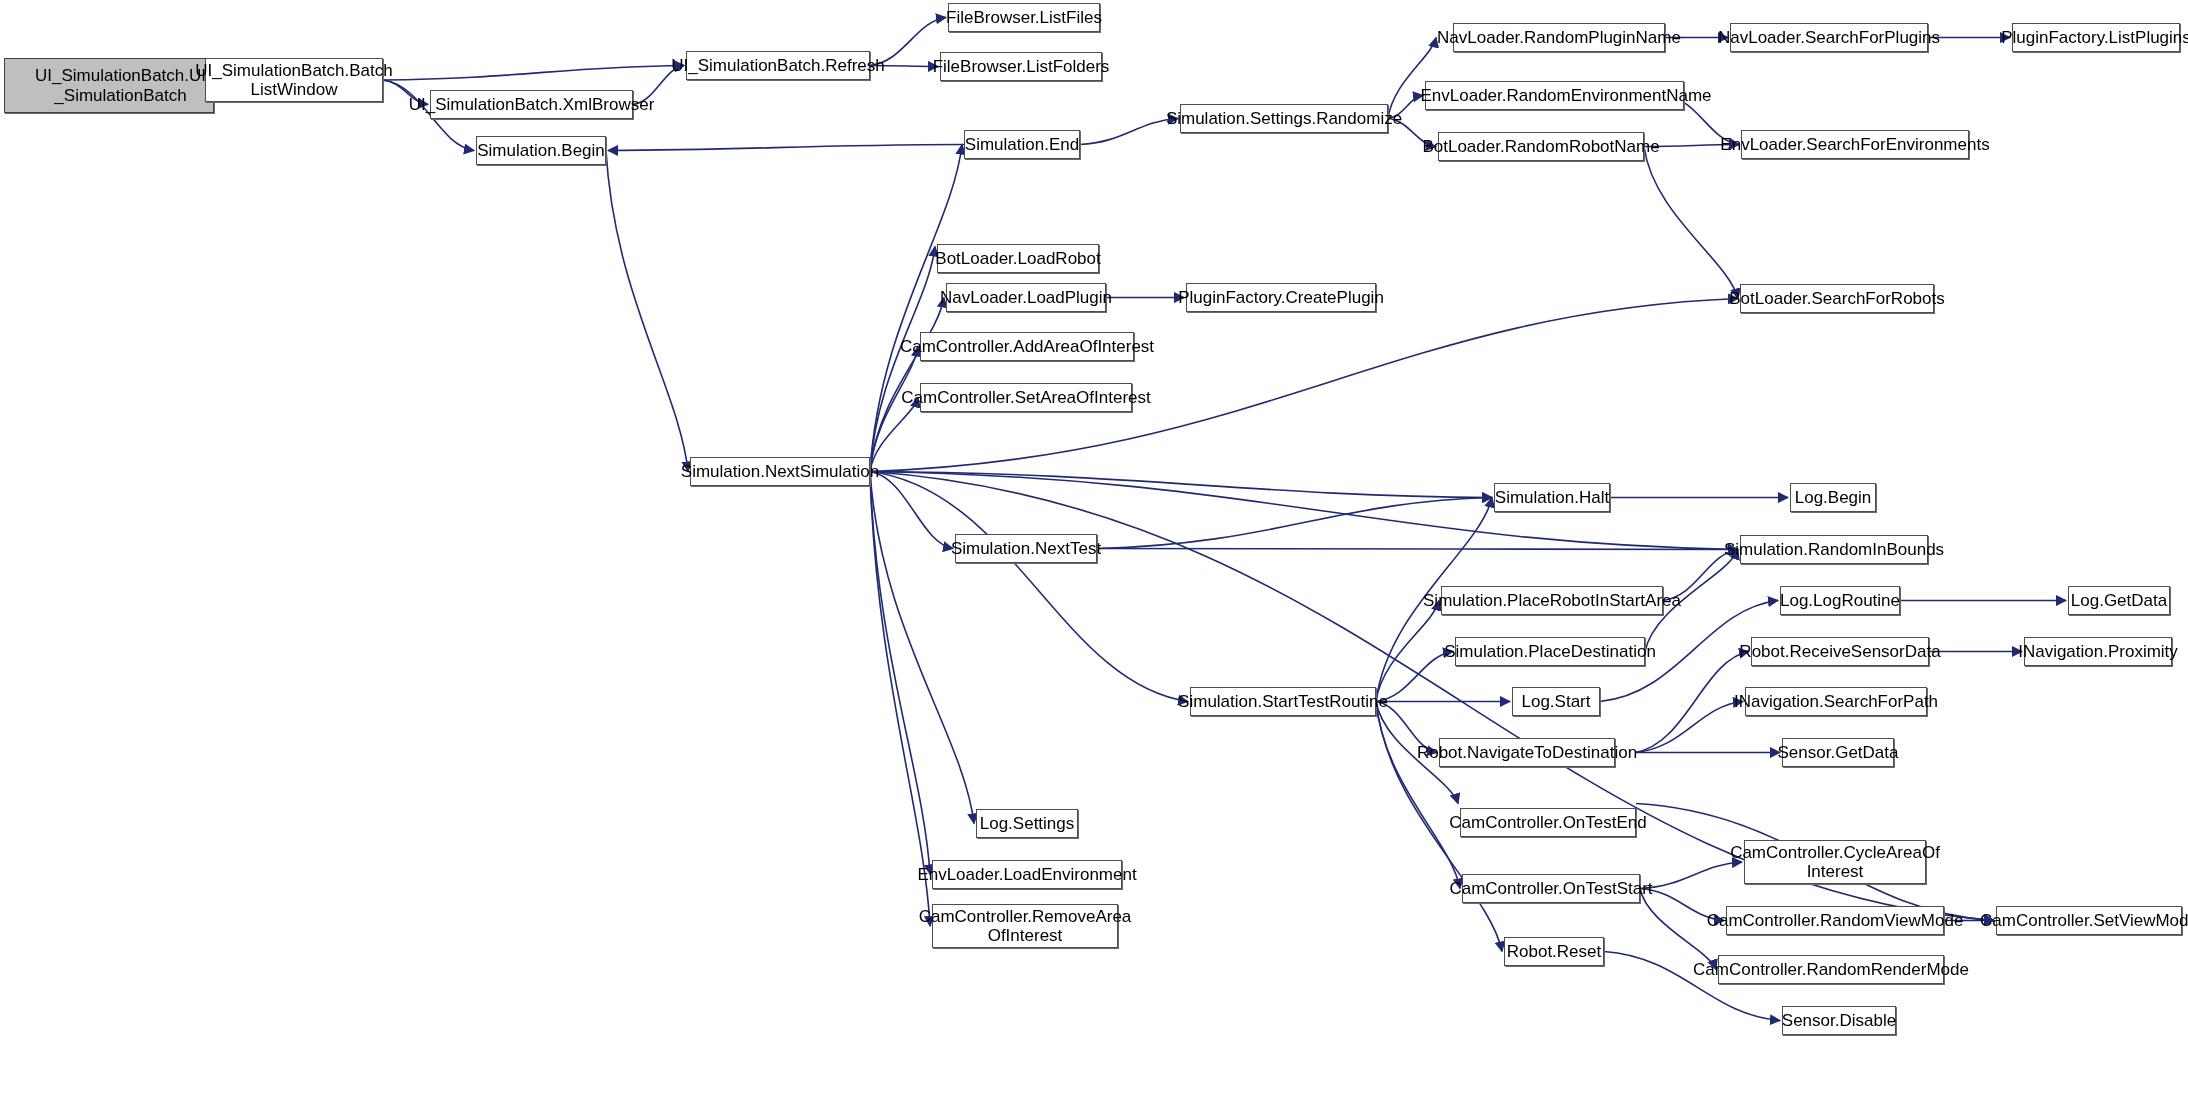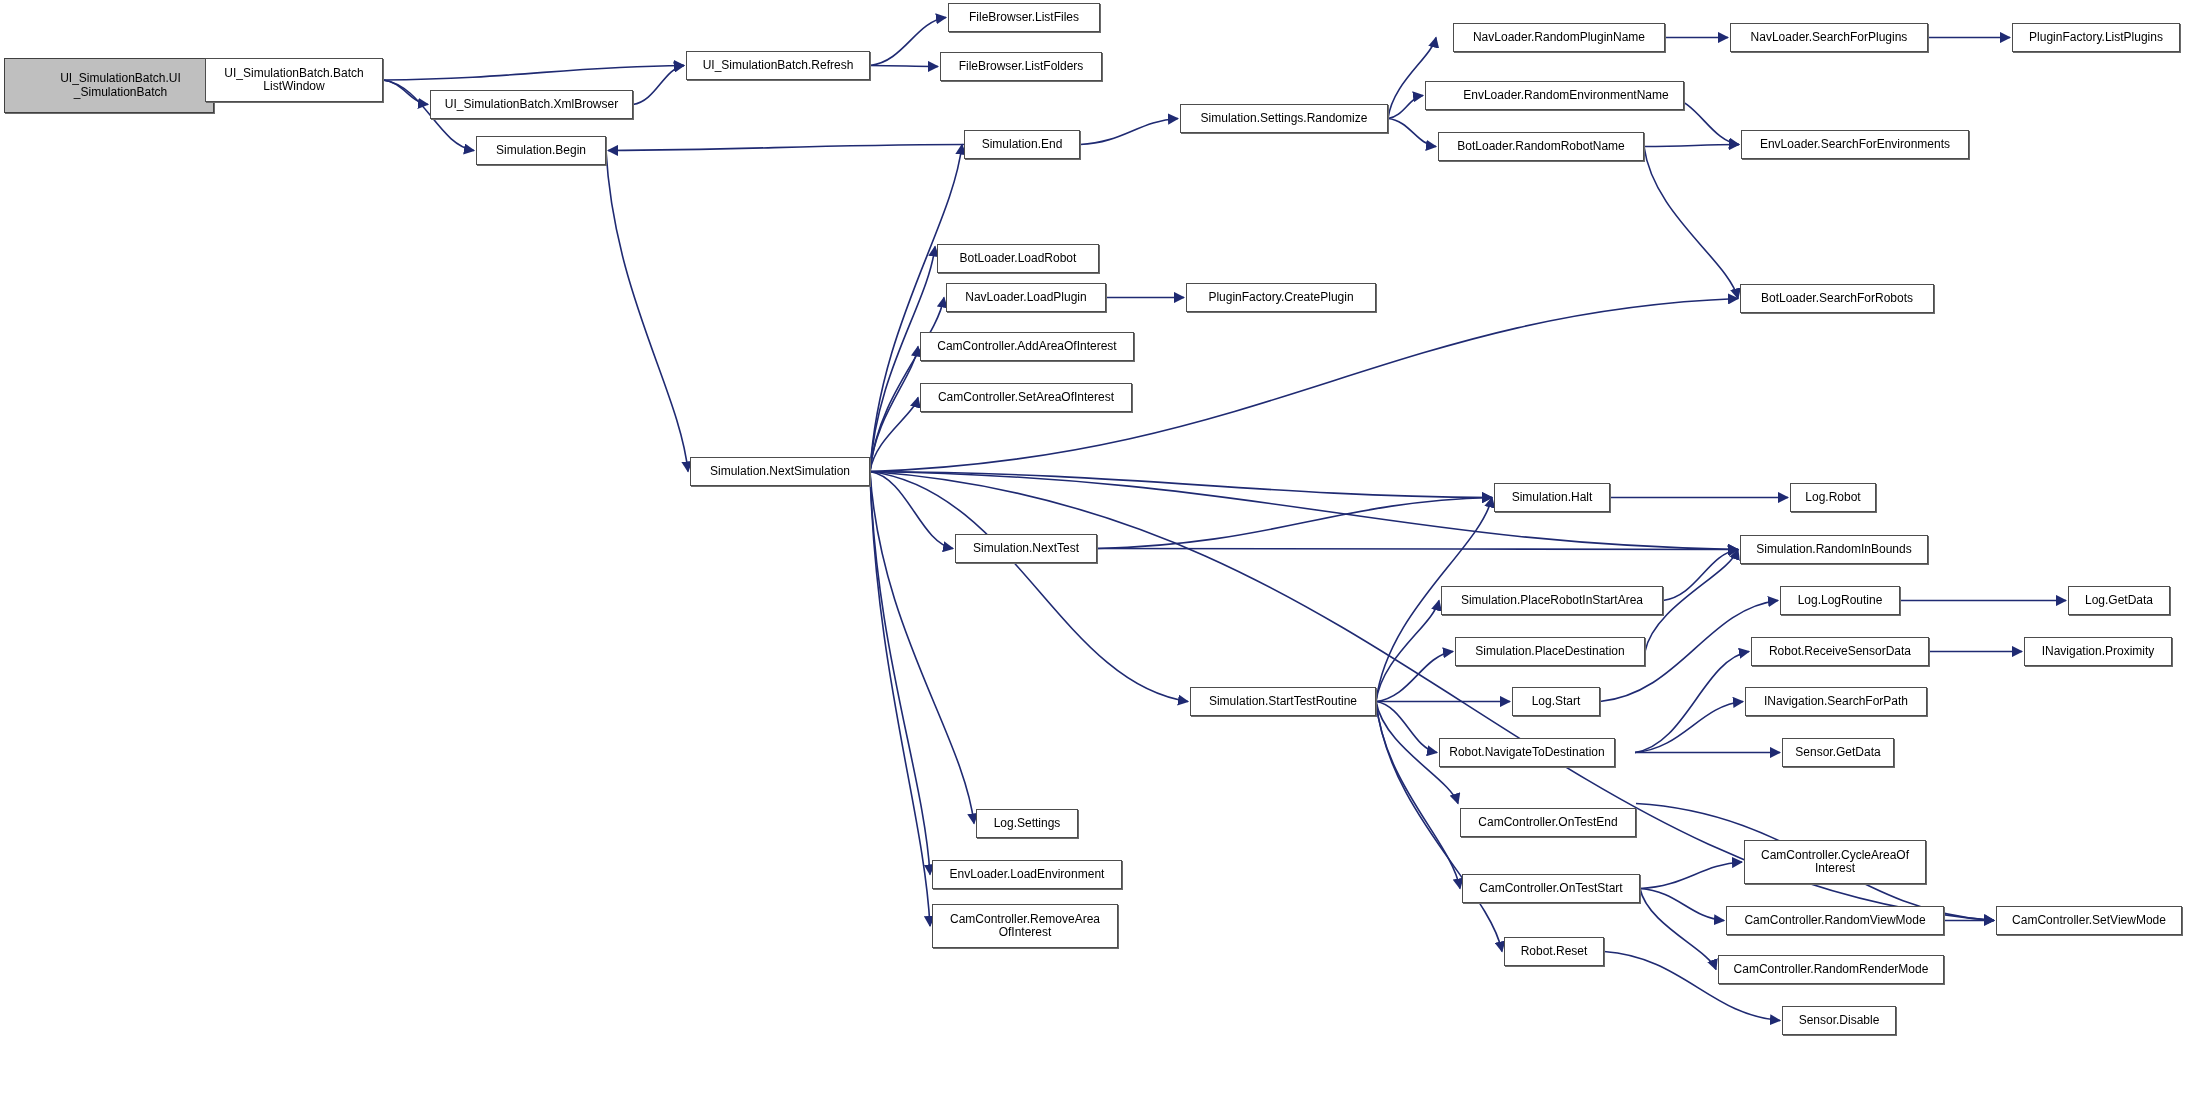--- a/index.html
+++ b/index.html
@@ -10,21 +10,21 @@
     font-family:"Liberation Sans", sans-serif;
     overflow:hidden;
   }
   svg#edges{position:absolute;left:0;top:0;width:2188px;height:1095px;}
   .node{
     position:absolute;
     box-sizing:border-box;
     border:1px solid #4d4d4d;
     background:#ffffff;
     color:#000000;
-    font-size:12px;
+    font-size:17px;
     line-height:1.12;
     display:flex;
     align-items:center;
     justify-content:center;
     text-align:center;
     white-space:pre-line;
     padding:0 5px;
     box-shadow:1px 1px 0 0 #6b6b6b;
   }
   .node.root{
@@ -124,21 +124,21 @@
       <div class="node" style="left: 1741px; top: 130px; width: 228px; height: 29px;"><span>EnvLoader.SearchForEnvironments</span></div>
       <div class="node" style="left: 1740px; top: 284px; width: 194px; height: 29px;"><span>BotLoader.SearchForRobots</span></div>
       <div class="node" style="left: 937px; top: 232px; width: 162px; height: 29px; margin-top: 12px;"><span>BotLoader.LoadRobot</span></div>
       <div class="node" style="left: 946px; top: 283px; width: 160px; height: 29px;"><span>NavLoader.LoadPlugin</span></div>
       <div class="node" style="left: 1186px; top: 283px; width: 190px; height: 29px;"><span>PluginFactory.CreatePlugin</span></div>
       <div class="node" style="left: 920px; top: 332px; width: 214px; height: 29px;"><span>CamController.AddAreaOfInterest</span></div>
       <div class="node" style="left: 920px; top: 383px; width: 212px; height: 29px;"><span>CamController.SetAreaOfInterest</span></div>
       <div class="node" style="left: 690px; top: 457px; width: 180px; height: 29px;"><span>Simulation.NextSimulation</span></div>
       <div class="node" style="left: 955px; top: 534px; width: 142px; height: 29px;"><span>Simulation.NextTest</span></div>
       <div class="node" style="left: 1494px; top: 483px; width: 116px; height: 29px;"><span>Simulation.Halt</span></div>
-      <div class="node" style="left: 1790px; top: 483px; width: 86px; height: 29px;"><span>Log.Robot</span></div>
+      <div class="node" style="left: 1790px; top: 483px; width: 86px; height: 29px;"><span>Log.Begin</span></div>
       <div class="node" style="left: 1740px; top: 535px; width: 188px; height: 29px;"><span>Simulation.RandomInBounds</span></div>
       <div class="node" style="left: 1441px; top: 586px; width: 222px; height: 29px;"><span>Simulation.PlaceRobotInStartArea</span></div>
       <div class="node" style="left: 1780px; top: 586px; width: 120px; height: 29px;"><span>Log.LogRoutine</span></div>
       <div class="node" style="left: 2068px; top: 586px; width: 102px; height: 29px;"><span>Log.GetData</span></div>
       <div class="node" style="left: 1455px; top: 637px; width: 190px; height: 29px;"><span>Simulation.PlaceDestination</span></div>
       <div class="node" style="left: 1751px; top: 637px; width: 178px; height: 29px;"><span>Robot.ReceiveSensorData</span></div>
       <div class="node" style="left: 2024px; top: 637px; width: 148px; height: 29px;"><span>INavigation.Proximity</span></div>
       <div class="node" style="left: 1190px; top: 687px; width: 186px; height: 29px;"><span>Simulation.StartTestRoutine</span></div>
       <div class="node" style="left: 1512px; top: 687px; width: 88px; height: 29px;"><span>Log.Start</span></div>
       <div class="node" style="left: 1745px; top: 687px; width: 182px; height: 29px;"><span>INavigation.SearchForPath</span></div>

